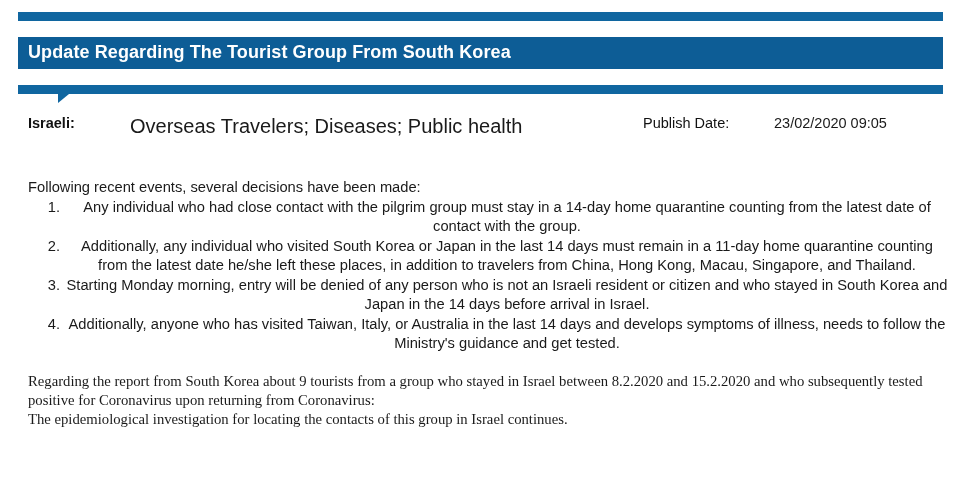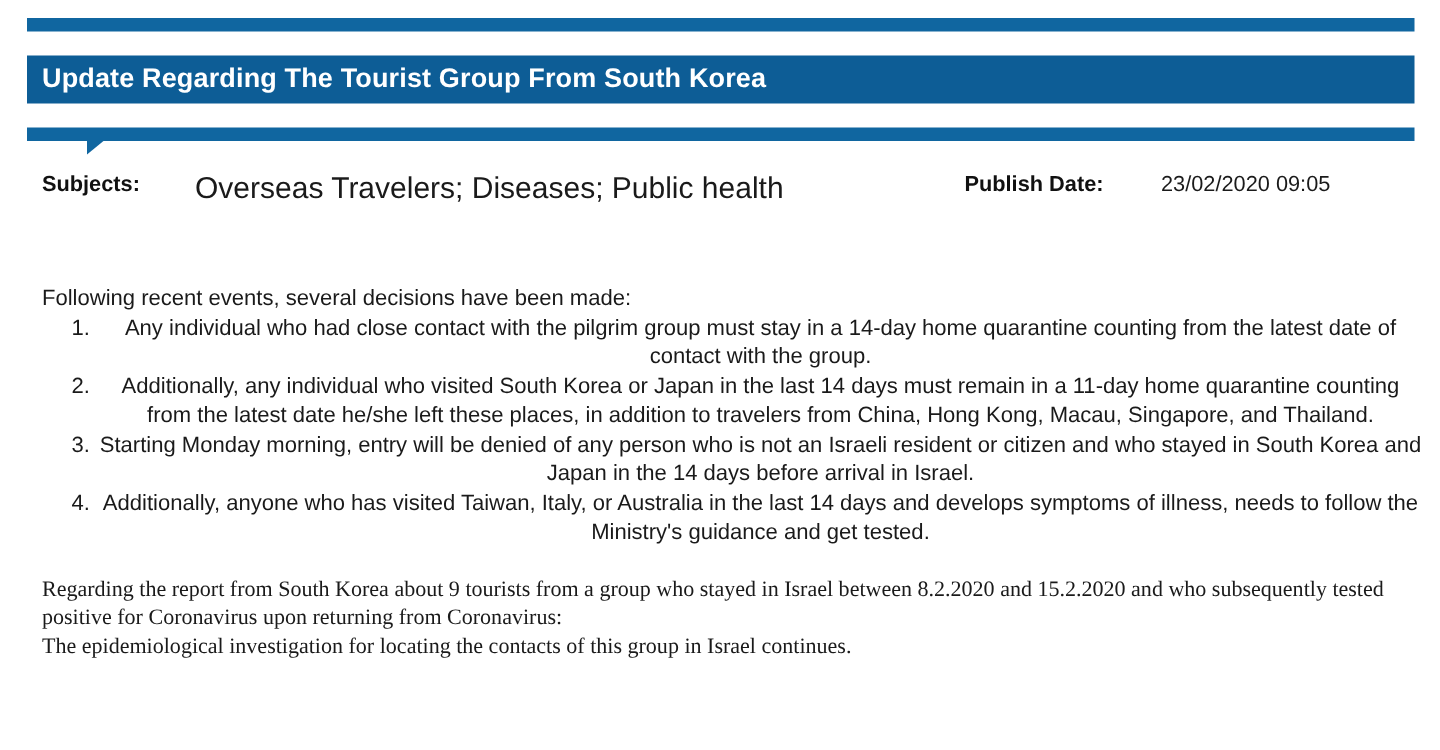--- a/index.html
+++ b/index.html
@@ -87,21 +87,21 @@
     left: 130px;
     top: 0;
     font-size: 20px;
     color: #1a1a1a;
   }
   .meta-date-label {
     position: absolute;
     left: 643px;
     top: 0;
     font-size: 14.5px;
-    font-weight: bold;
+    font-weight: normal;
     color: #111111;
   }
   .meta-date-value {
     position: absolute;
     left: 774px;
     top: 0;
     font-size: 14.5px;
     color: #1a1a1a;
     text-align: right;
   }
@@ -109,21 +109,21 @@
   
   .body-wrap {
     position: absolute;
     left: 28px;
     top: 178px;
     width: 920px;
   }
   .intro-line {
     font-size: 14.7px;
     line-height: 19px;
-    margin: 12px 0 1px 0;
+    margin: 0 0 1px 0;
   }
   ol.decisions {
     margin: 0;
     padding: 0 0 0 38px;
     list-style: none;
     counter-reset: dec;
   }
   ol.decisions li {
     position: relative;
     counter-increment: dec;
@@ -160,21 +160,21 @@
   <div class="bar-top"></div>
 
   <div class="title-band">
     <div class="title-text">Update Regarding The Tourist Group From South Korea</div>
   </div>
 
   <div class="bar-bottom"></div>
   <div class="band-notch"></div>
 
   <div class="meta-row">
-    <span class="meta-subjects-label">Subjects:</span>
+    <span class="meta-subjects-label">Israeli:</span>
     <span class="meta-subjects-value">Overseas Travelers; Diseases; Public health</span>
     <span class="meta-date-label">Publish Date:</span>
     <span class="meta-date-value">23/02/2020 09:05</span>
   </div>
 
   <div class="body-wrap">
     <p class="intro-line">Following recent events, several decisions have been made:</p>
 
     <ol class="decisions">
       <li>Any individual who had close contact with the pilgrim group must stay in a 14-day home quarantine counting from the latest date of contact with the group.</li>

